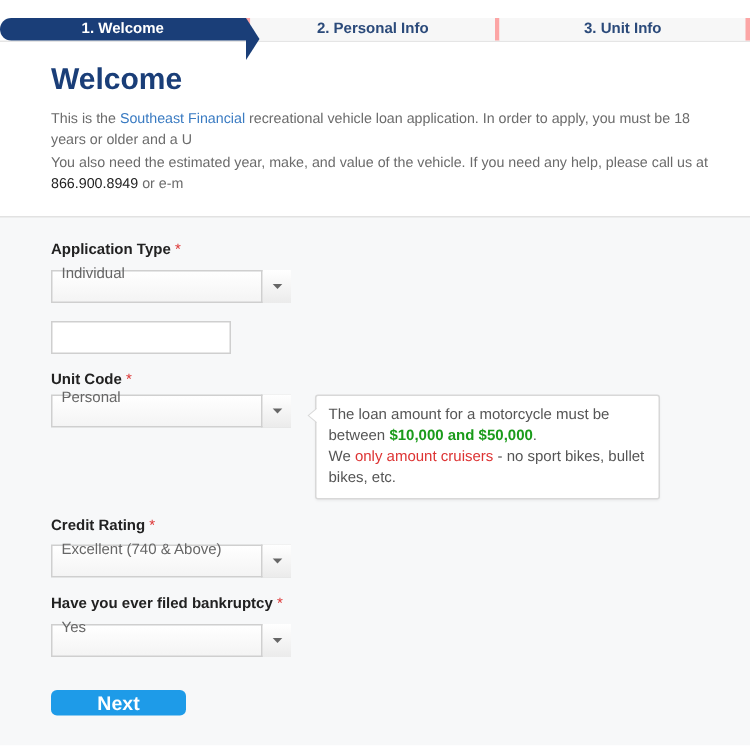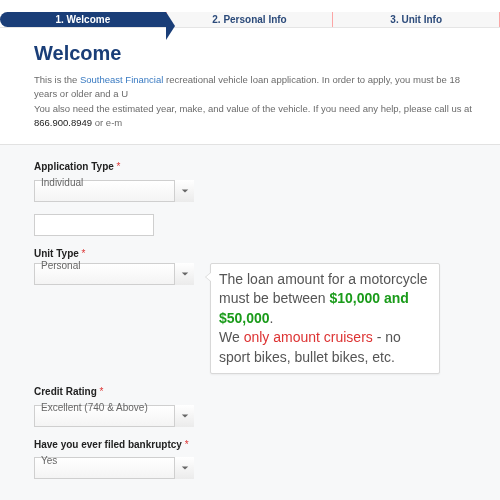--- a/index.html
+++ b/index.html
@@ -1,40 +1,40 @@
 <!DOCTYPE html>
 <html><head>
 <meta charset="utf-8">
 <style>
   * { box-sizing: border-box; margin: 0; padding: 0; }
   body { font-family: Arial, Helvetica, sans-serif; font-size: 11px; color: #333; background: #fff; }
   .page { width: 500px; }
 
   .steps { display: flex; height: 28px; border-bottom: 1px solid #e5e5e5; }
-  .step { flex: 1; display: flex; align-items: center; justify-content: center; font-weight: bold; font-size: 10px; position: relative; background: #f7f7f7; color: #2b4a7a; border-right: 1px solid #fca5a5; margin-top: 12px; }
+  .step { flex: 1; display: flex; align-items: center; justify-content: center; font-weight: bold; font-size: 10px; position: relative; background: #f7f7f7; color: #2b4a7a; border-right: 3px solid #fca5a5; margin-top: 12px; }
   .step.active { background: #1a3e78; color: #fff; border-radius: 16px 0 0 16px; }
   .step.active::after { content: ""; position: absolute; right: -9px; top: 0; width: 0; height: 0; border-top: 14px solid transparent; border-bottom: 14px solid transparent; border-left: 9px solid #1a3e78; z-index: 2; }
 
   .heading { color: #1a3e78; font-size: 20px; font-weight: bold; padding: 14px 18px 8px 34px; }
   .intro { font-size: 9.5px; color: #6b6b6b; line-height: 1.5; padding: 0 18px 14px 34px; }
   .intro .brand-link { color: #3a7bc2; }
   .intro .phone { color: #222; }
 
   .form-area { background: #f7f8f9; border-top: 1px solid #e2e2e2; padding: 16px 18px 20px 34px; }
   .field { margin-bottom: 12px; }
   .field-label { font-size: 10px; font-weight: bold; color: #222; margin-bottom: 4px; display: block; }
   .req { color: #d33; font-weight: normal; }
 
   .select-wrap { position: relative; display: inline-block; }
   .select-box { width: 160px; height: 22px; border: 1px solid #cfcfcf; background: linear-gradient(#fff,#f4f4f4); display: flex; align-items: center; padding: 0 22px 16px 6px; font-size: 10px; color: #666; }
   .select-arrow { position: absolute; right: 0; top: 0; width: 20px; height: 22px; border-left: 1px solid #cfcfcf; display: flex; align-items: center; justify-content: center; background: linear-gradient(#fff,#ebebeb); }
   .select-arrow svg { width: 8px; height: 8px; fill: #666; }
   .text-input { width: 120px; height: 22px; border: 1px solid #cfcfcf; background: #fff; padding: 0 6px; font-size: 10px; }
 
-  .hint-bubble { display: inline-block; vertical-align: top; margin-left: 16px; border: 1px solid #d8d8d8; background: #fff; padding: 6px 8px; font-size: 14px; color: #555; line-height: 1.4; width: 230px; position: relative; border-radius: 2px; box-shadow: 0 1px 2px rgba(0,0,0,0.05); }
+  .hint-bubble { display: inline-block; vertical-align: top; margin-left: 16px; border: 1px solid #d8d8d8; background: #fff; padding: 6px 8px; font-size: 10px; color: #555; line-height: 1.4; width: 230px; position: relative; border-radius: 2px; box-shadow: 0 1px 2px rgba(0,0,0,0.05); }
   .hint-bubble::before { content: ""; position: absolute; left: -6px; top: 8px; width: 0; height: 0; border-top: 5px solid transparent; border-bottom: 5px solid transparent; border-right: 6px solid #d8d8d8; }
   .hint-bubble::after { content: ""; position: absolute; left: -5px; top: 8px; width: 0; height: 0; border-top: 5px solid transparent; border-bottom: 5px solid transparent; border-right: 6px solid #fff; }
   .hint-green { color: #1a9b1a; font-weight: bold; }
   .hint-red { color: #d33; }
 
   .next-btn { margin-top: 10px; display: inline-flex; align-items: center; justify-content: center; background: #1e9be8; color: #fff; font-weight: bold; font-size: 13px; width: 90px; height: 17px; border-radius: 4px; border: none; cursor: pointer; }
   .row { display: flex; align-items: flex-start; }
 </style>
 </head>
 <body>
@@ -76,21 +76,21 @@
           </div>
       </div>
     </div>
 
     <div class="field">
       <input class="text-input" type="text" value="" style="">
     </div>
 
     <div class="field">
       <label class="field-label">
-        <span>Unit Type</span>
+        <span>Unit Code</span>
         <span class="req">*</span>
       </label>
       <div class="row">
         <div class="select-wrap">
           <div class="select-box">Personal</div>
           <div class="select-arrow">
               <svg viewBox="0 0 10 10">
                 <path d="M1 3 L5 7 L9 3 Z"></path>
               </svg>
             </div>

